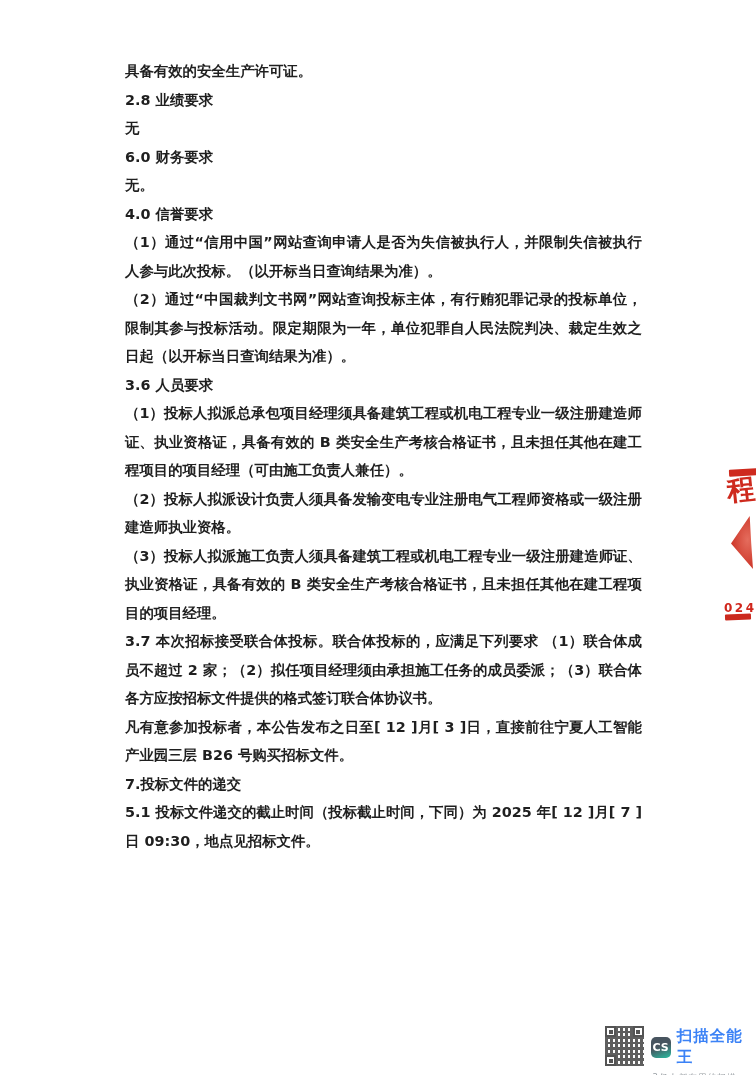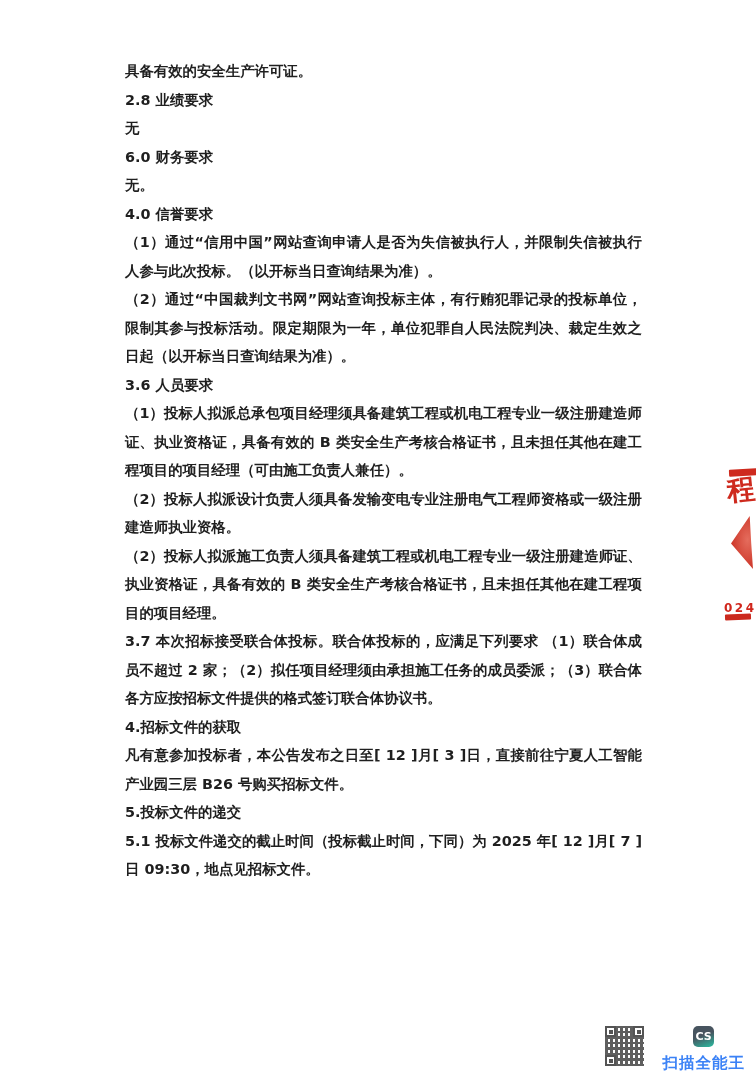--- a/index.html
+++ b/index.html
@@ -52,21 +52,21 @@
   }
   .finder {
     position:absolute; width:11px; height:11px; background:#fff;
     border:2.5px solid #3d3d3d; box-sizing:border-box;
   }
   .finder::after { content:""; position:absolute; inset:1.5px; background:#3d3d3d; }
   .finder.tl { top:0; left:0; }
   .finder.tr { top:0; right:0; }
   .finder.bl { bottom:0; left:0; }
   .wm-right { display:flex; flex-direction:column; }
-  .wm-top { display:flex; align-items:center; gap:6px;flex-direction:column; }
+  .wm-top { display:flex; align-items:center; gap:6px; }
   .cs-logo {
     width:21px; height:21px; border-radius:5px;
     background:linear-gradient(160deg, #47545f 45%, #2abda1);
     color:#ffffff; font-weight:bold; font-size:11px;
     display:flex; align-items:center; justify-content:center;
   }
   .wm-title {
     font-size:15.5px; font-weight:bold; color:#3b82f6; letter-spacing:1px;
   }
   .wm-sub {
@@ -84,25 +84,24 @@
       <p>2.8 业绩要求</p>
       <p>无</p>
       <p>6.0 财务要求</p>
       <p>无。</p>
       <p>4.0 信誉要求</p>
       <p>（1）通过“信用中国”网站查询申请人是否为失信被执行人，并限制失信被执行人参与此次投标。（以开标当日查询结果为准）。</p>
       <p>（2）通过“中国裁判文书网”网站查询投标主体，有行贿犯罪记录的投标单位，限制其参与投标活动。限定期限为一年，单位犯罪自人民法院判决、裁定生效之日起（以开标当日查询结果为准）。</p>
       <p>3.6 人员要求</p>
       <p>（1）投标人拟派总承包项目经理须具备建筑工程或机电工程专业一级注册建造师证、执业资格证，具备有效的 B 类安全生产考核合格证书，且未担任其他在建工程项目的项目经理（可由施工负责人兼任）。</p>
       <p>（2）投标人拟派设计负责人须具备发输变电专业注册电气工程师资格或一级注册建造师执业资格。</p>
-      <p>（2）投标人拟派施工负责人须具备建筑工程或机电工程专业一级注册建造师证、执业资格证，具备有效的 B 类安全生产考核合格证书，且未担任其他在建工程项目的项目经理。</p>
+      <p>（3）投标人拟派施工负责人须具备建筑工程或机电工程专业一级注册建造师证、执业资格证，具备有效的 B 类安全生产考核合格证书，且未担任其他在建工程项目的项目经理。</p>
       <p>3.7 本次招标接受联合体投标。联合体投标的，应满足下列要求 （1）联合体成员不超过 2 家；（2）拟任项目经理须由承担施工任务的成员委派；（3）联合体各方应按招标文件提供的格式签订联合体协议书。</p>
-      <p>4.招标文件的获取</p>
       <p>凡有意参加投标者，本公告发布之日至[ 12 ]月[ 3 ]日，直接前往宁夏人工智能产业园三层 B26 号购买招标文件。</p>
-      <p>5.投标文件的递交</p>
+      <p>7.投标文件的递交</p>
       <p>5.1 投标文件递交的截止时间（投标截止时间，下同）为 2025 年[ 12 ]月[ 7 ]日 09:30，地点见招标文件。</p>
     </div>
 
   <div class="seal-el seal-bar-top"></div>
   <div class="seal-el seal-char">程</div>
   <div class="seal-el seal-star"></div>
   <div class="seal-el seal-number">024</div>
   <div class="seal-el seal-bar-bottom"></div>
 
   <div class="watermark">

